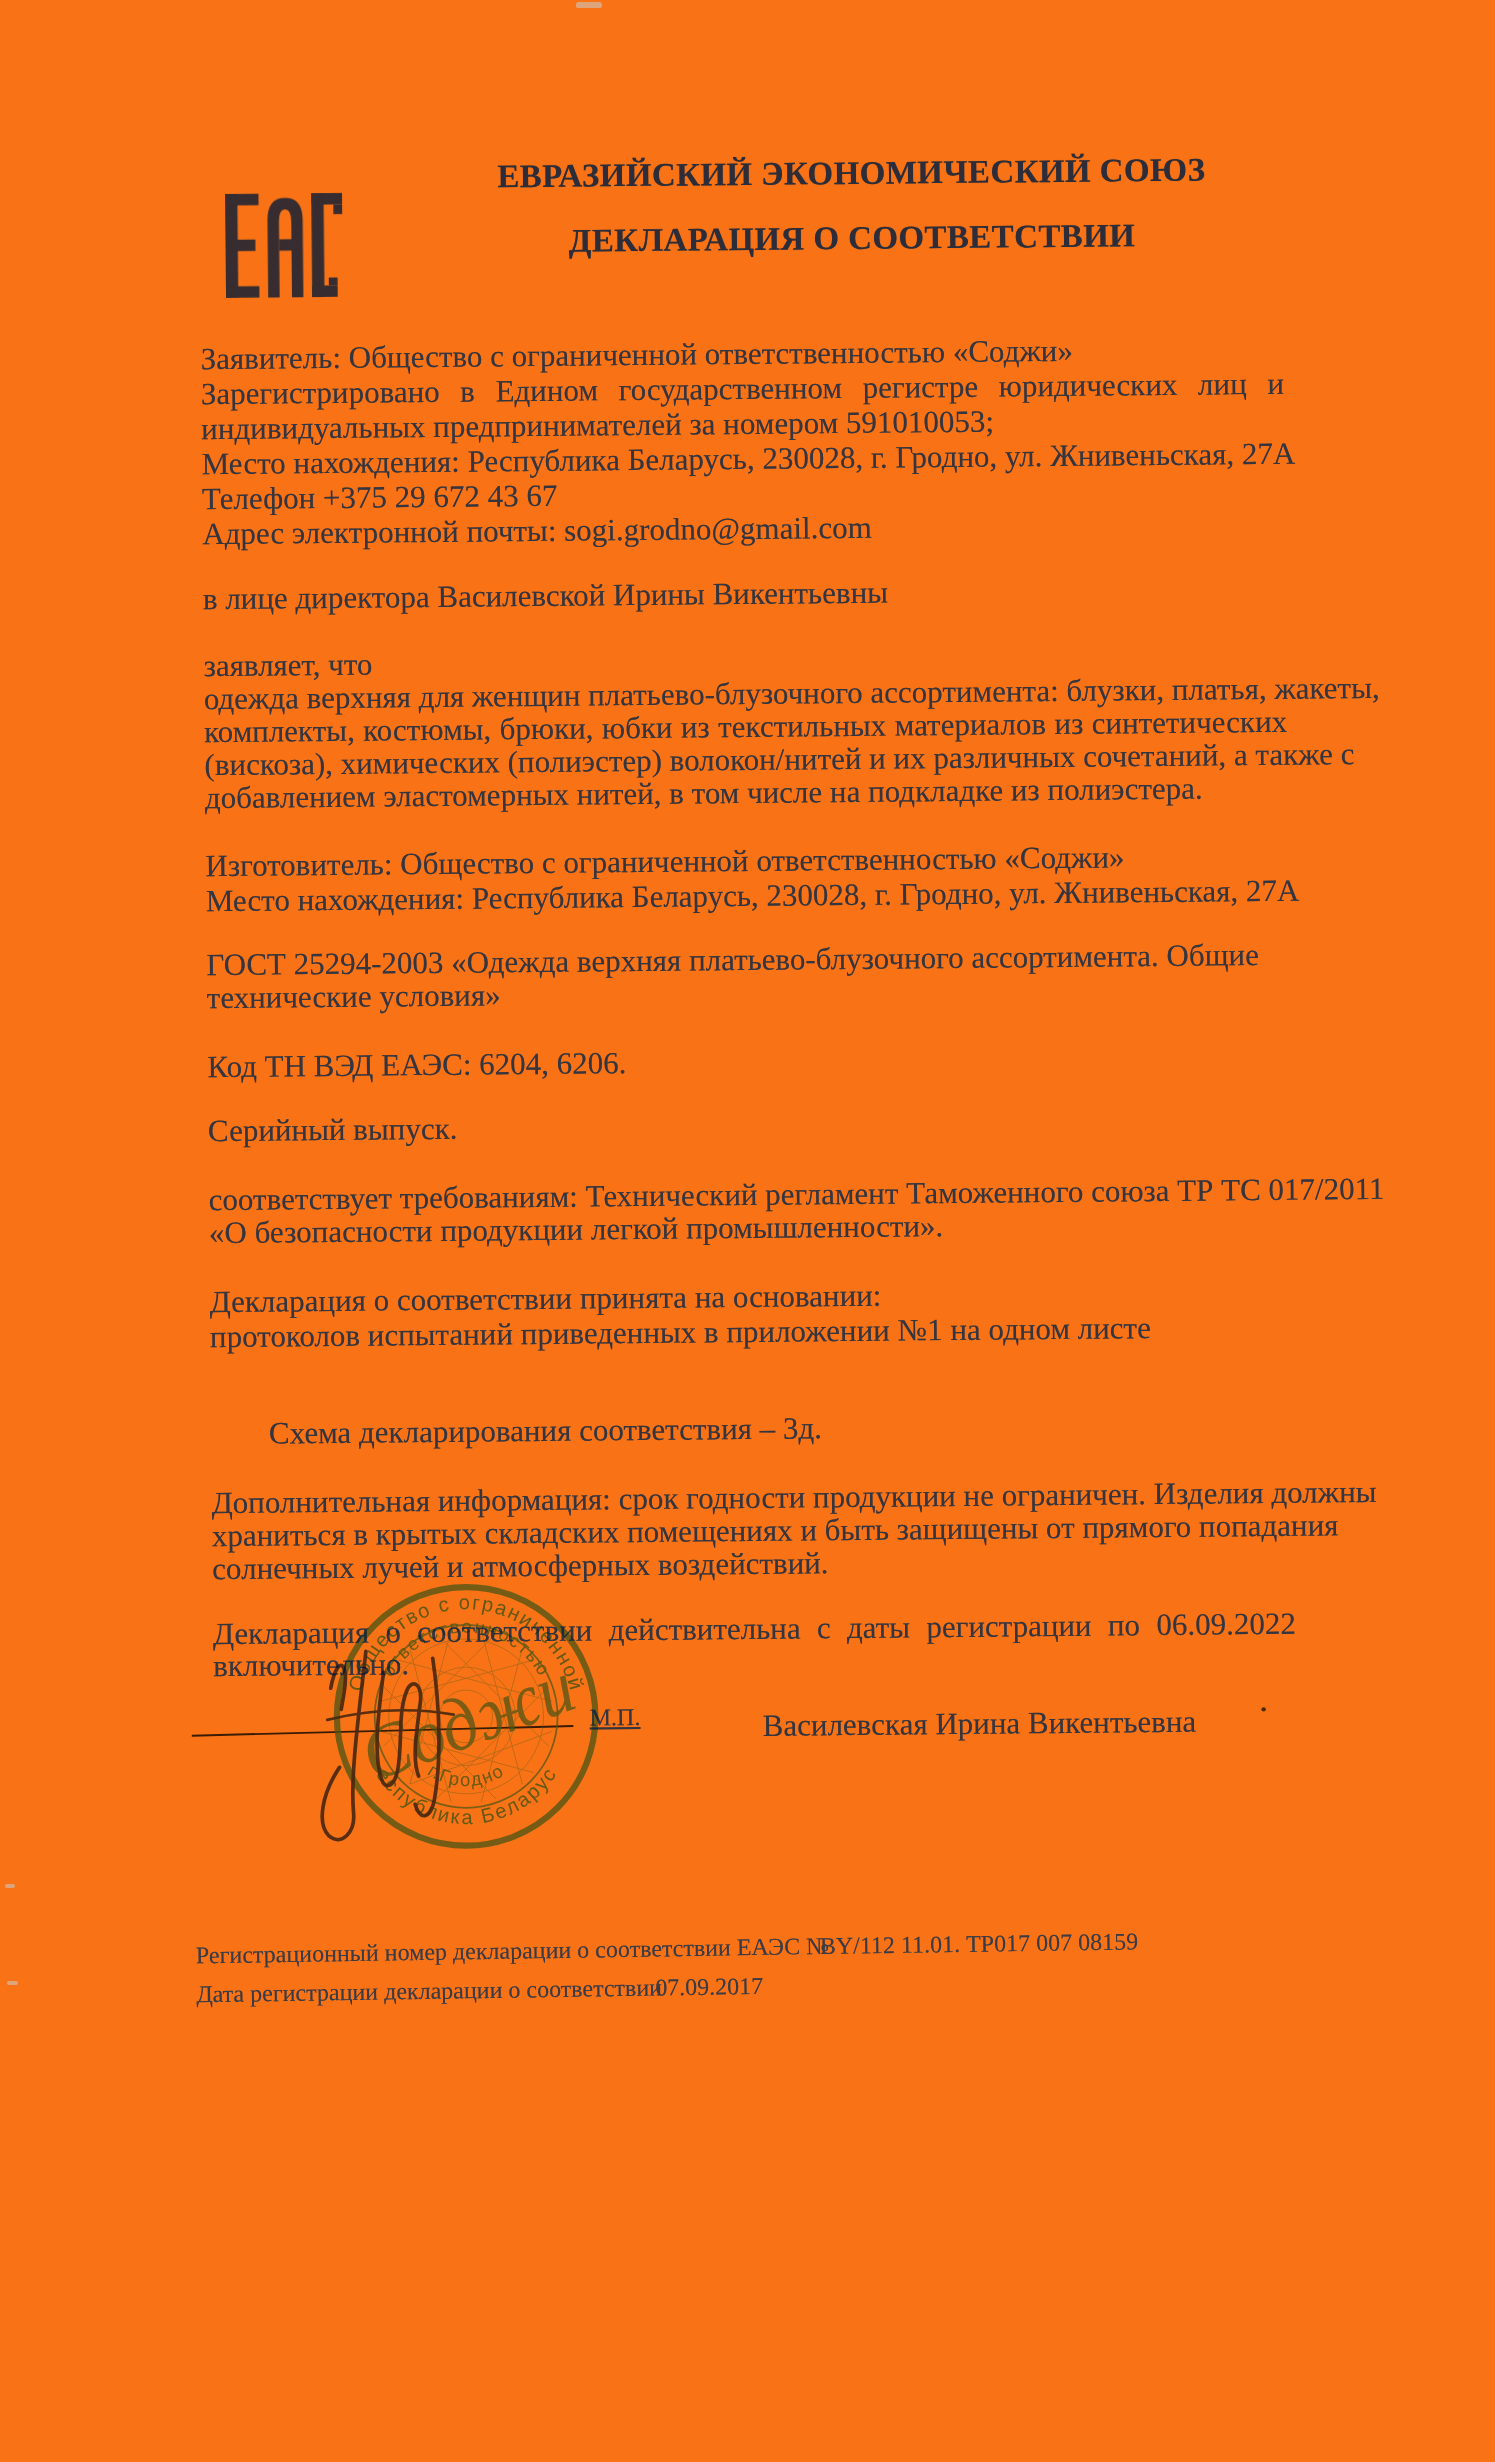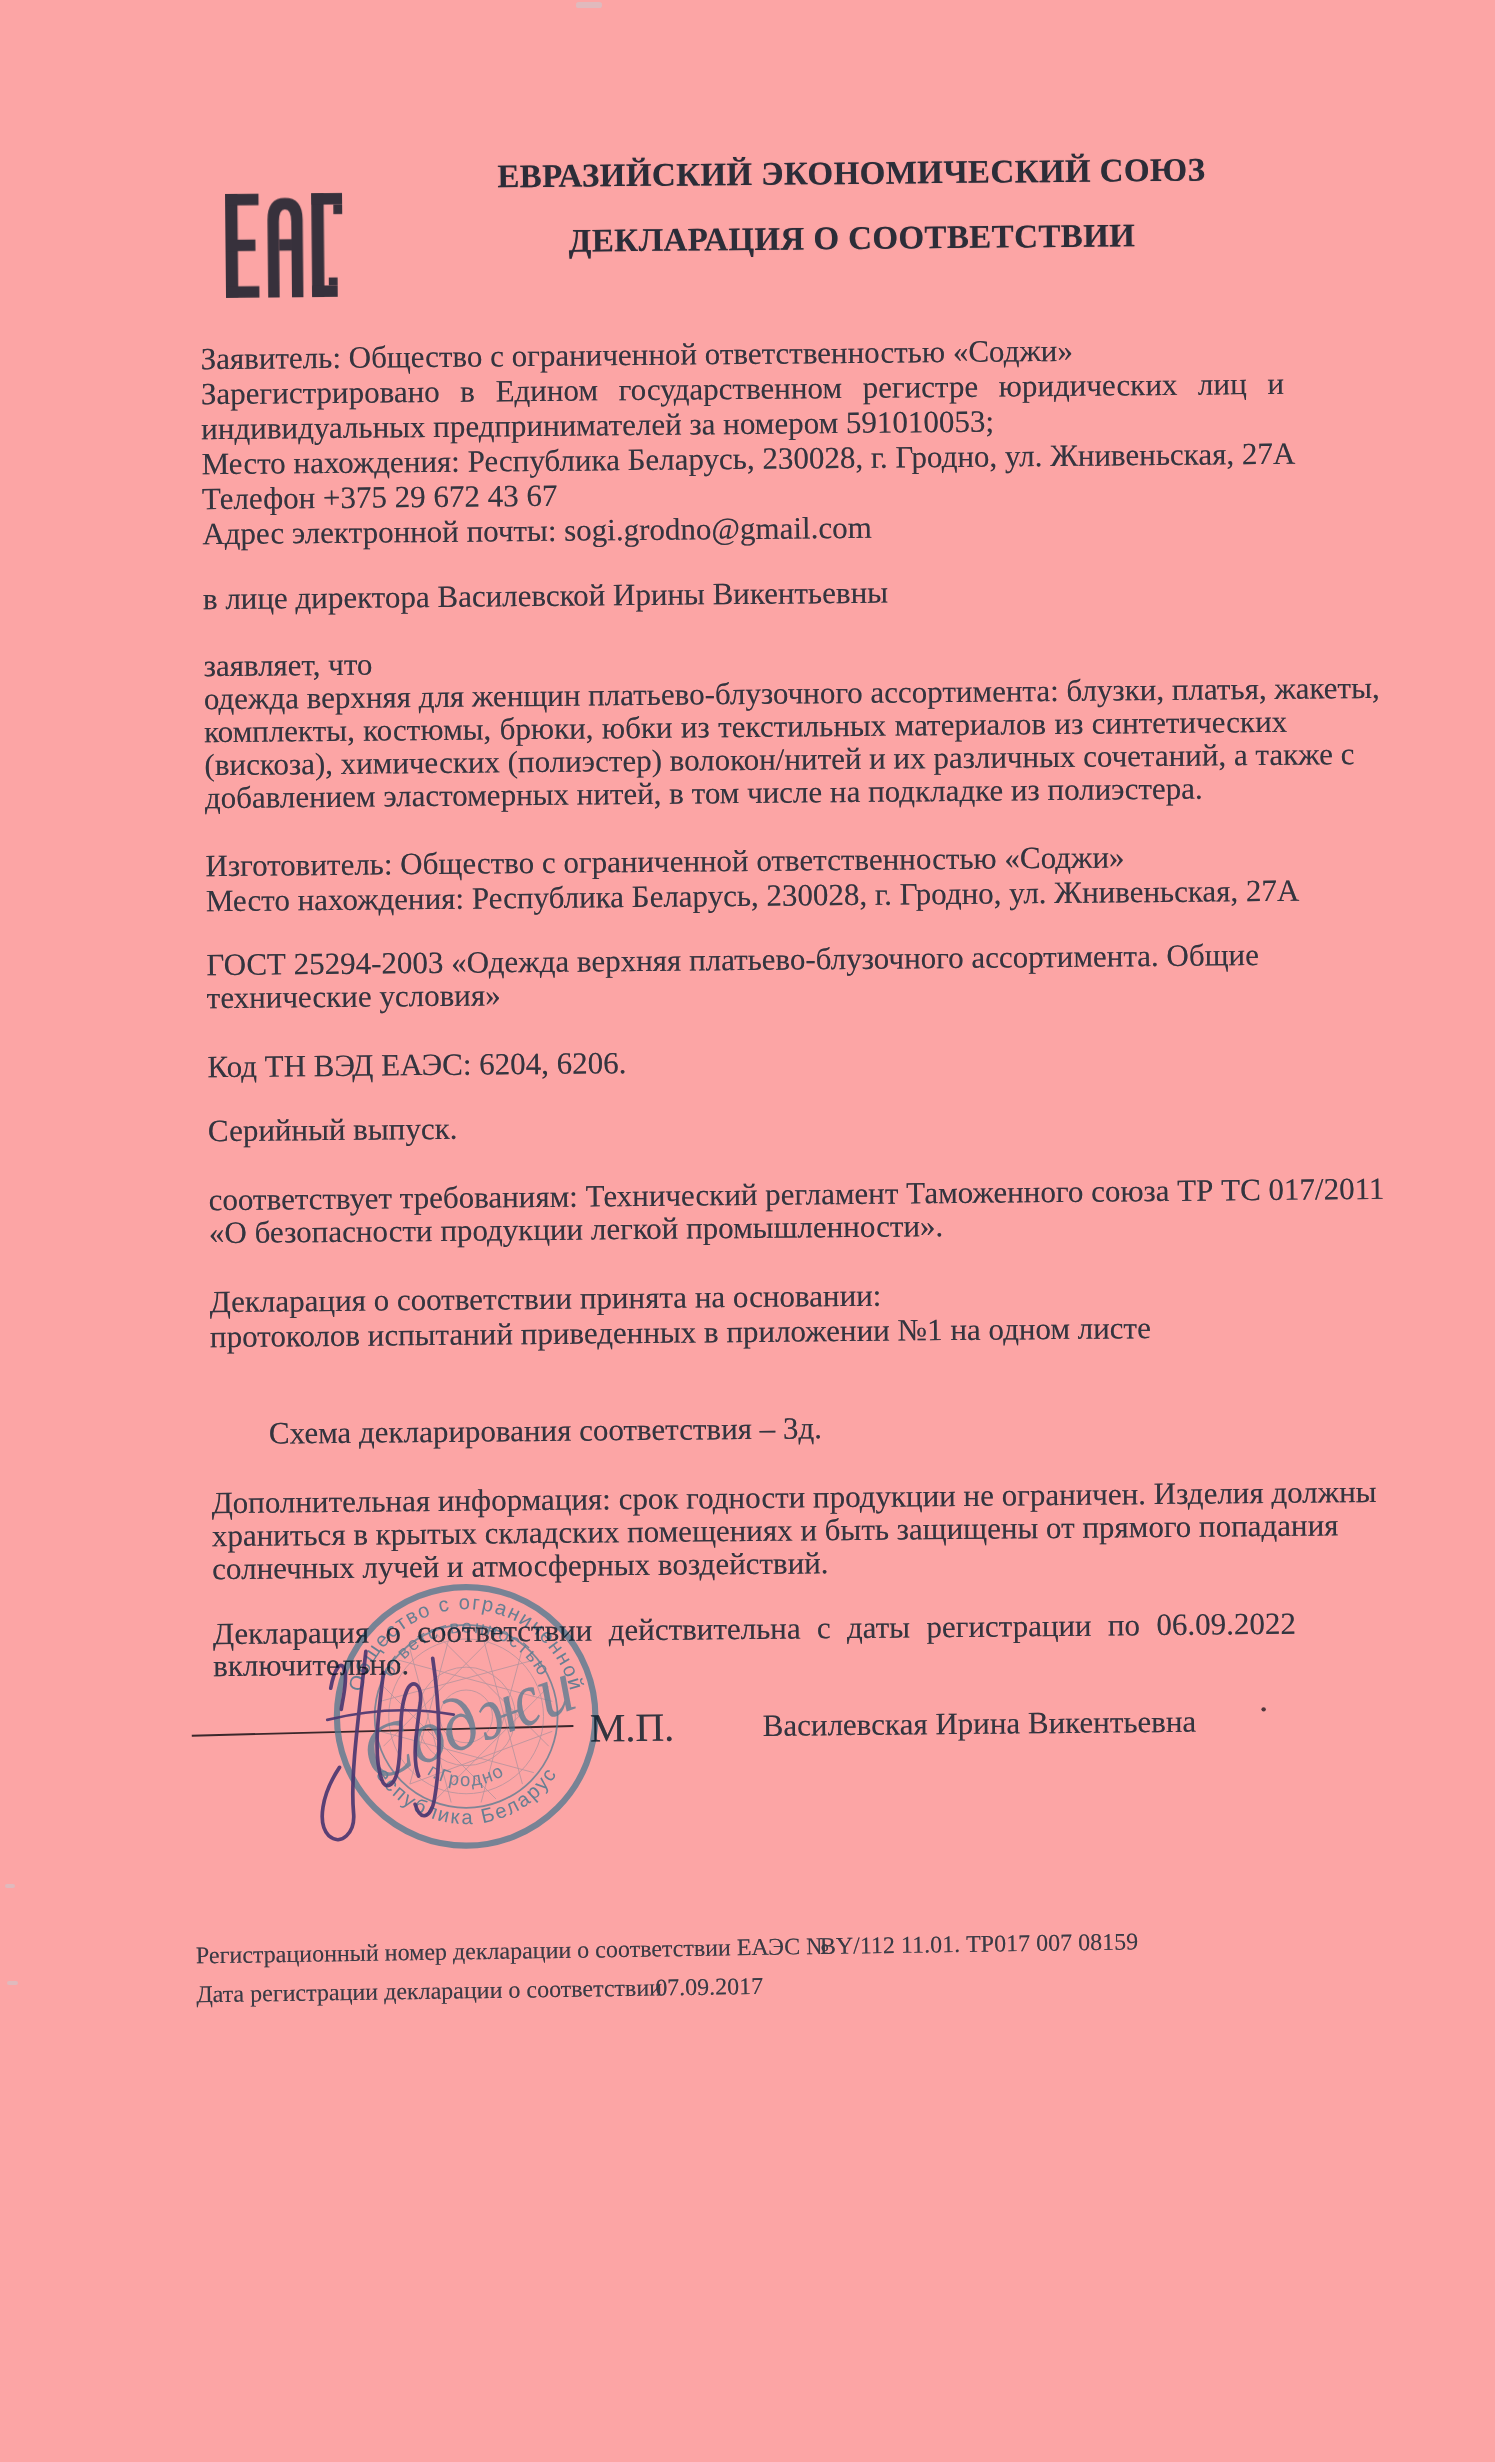--- a/index.html
+++ b/index.html
@@ -1,33 +1,33 @@
 <!DOCTYPE html>
 <html style="font-size:14px"><head>
 <meta charset="utf-8">
 <style>
   html,body{margin:0;padding:0;background:#e8e8e8;}
   .page{
     position:relative; width:1495px; height:2462px; margin:0 auto;
-    background:#fca5a5; overflow:hidden;
+    background:#f97316; overflow:hidden;
     font-family:"Liberation Serif", serif; color:#34353f;
   }
   .content{position:absolute; inset:0; transform:rotate(-0.55deg); transform-origin:748px 1231px;}
   .block{position:absolute; left:209px; width:1083px;}
   .line{white-space:nowrap; font-size:31px; line-height:35px; height:35px;
         text-shadow:0 0 0.6px rgba(52,53,63,.5);}
   .lh38 .line{line-height:33px; height:33px;}
   .lh36 .line{line-height:32px; height:32px;}
   .just{text-align:justify; text-align-last:justify;}
   .titles{position:absolute; left:457px; width:809px; text-align:center;}
   .title{font-weight:bold; font-size:33px; letter-spacing:0.4px; color:#2c2d38;
          text-shadow:0 0 0.7px rgba(44,45,56,.55); white-space:nowrap;}
   .eac{position:absolute; left:235px; top:189px; width:117px; height:104px; filter:blur(0.4px);}
-  .mp{position:absolute; left:585px; top:1703px; font-size:40px; white-space:nowrap;
-      text-shadow:0 0 0.6px rgba(52,53,63,.5);}
+  .mp{position:absolute; left:585px; top:1703px; font-size:24px; white-space:nowrap;
+      text-shadow:0 0 0.6px rgba(52,53,63,.5);text-decoration:underline;}
   .signatory{position:absolute; left:758px; top:1708px; font-size:31px; white-space:nowrap;
       text-shadow:0 0 0.6px rgba(52,53,63,.5);}
   .footer-row{position:absolute; left:189px; width:1143px; font-size:24px; white-space:nowrap;
       color:#3a3b45; text-shadow:0 0 0.5px rgba(58,59,69,.5); transform:rotate(-0.3deg);}
   .footer-row .val{position:absolute; top:0;}
   .overlay{position:absolute; left:0; top:0; mix-blend-mode:multiply;}
   .stamp-ring-text{font-family:"Liberation Sans", sans-serif;}
   .artifact{position:absolute; background:#c9ccd1; opacity:.55; border-radius:2.6px;}
 </style>
 </head>

